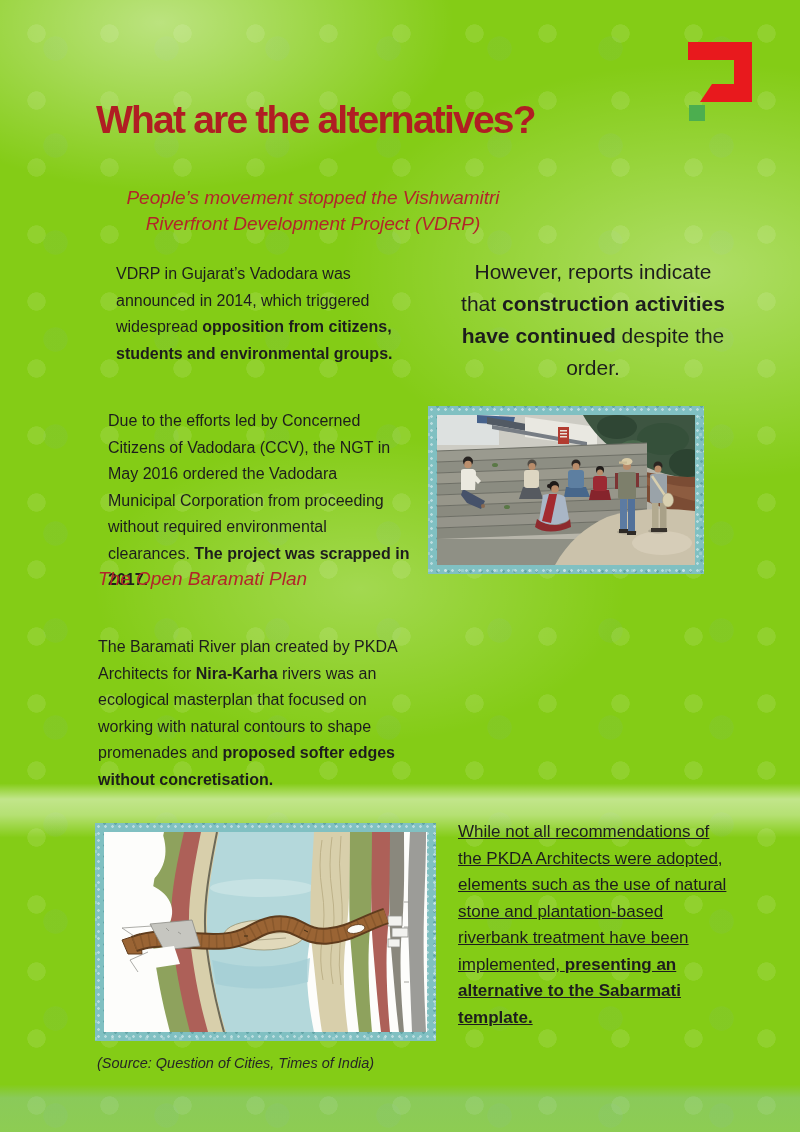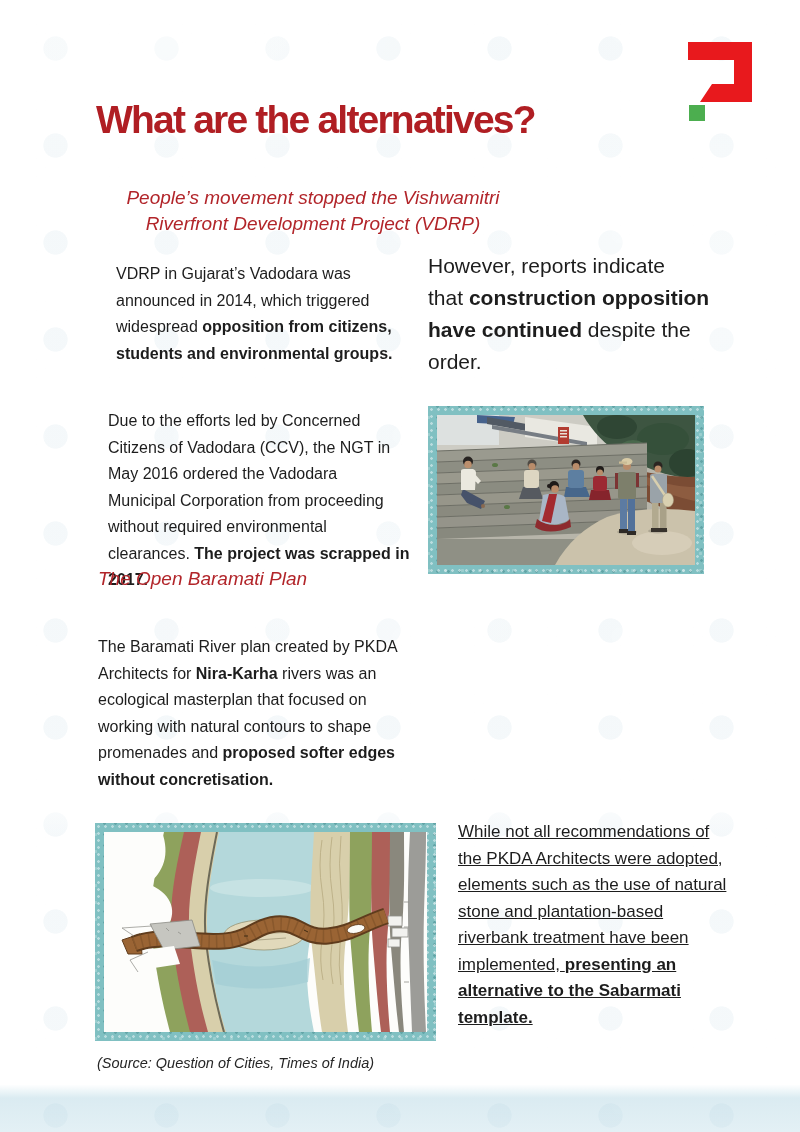--- a/index.html
+++ b/index.html
@@ -1,17 +1,17 @@
 <!DOCTYPE html>
 <html><head>
 <meta charset="utf-8">
 <style>
   html,body{margin:0;padding:0;background:#d7e9f0;}
   .page{position:relative;width:800px;height:1132px;margin:0 auto;overflow:hidden;
-        background:#ffffff;font-family:"Liberation Sans",sans-serif;color:#1d1d1d;}
+        background:#84cc16;font-family:"Liberation Sans",sans-serif;color:#1d1d1d;}
   .tex{position:absolute;inset:0;pointer-events:none;z-index:0;
     background:
       radial-gradient(420px 240px at 20% 2%, rgba(255,255,255,.45), rgba(255,255,255,0) 70%),
       radial-gradient(520px 300px at 88% 24%, rgba(255,255,255,.35), rgba(255,255,255,0) 70%),
       radial-gradient(380px 220px at 45% 52%, rgba(255,255,255,.25), rgba(255,255,255,0) 70%),
       linear-gradient(180deg, rgba(255,255,255,0) 69.2%, rgba(255,255,255,.5) 70.6%, rgba(255,255,255,.4) 72%, rgba(255,255,255,0) 74%),
       linear-gradient(180deg, rgba(173,213,228,0) 95.8%, rgba(150,198,216,.35) 97%, rgba(163,206,222,.3) 100%),
       radial-gradient(circle, rgba(255,255,255,.10) 18%, rgba(255,255,255,0) 19%),
       radial-gradient(circle, rgba(120,170,195,.08) 16%, rgba(255,255,255,0) 17%);
     background-size:auto,auto,auto,auto,auto,73px 67px,111px 97px;}
@@ -53,22 +53,22 @@
 students and environmental groups.</b></p>
 
   <p class="body abs" style="left:108px;top:380px;width:345px;margin-top:28px;"><span>Due to the efforts led by Concerned
 Citizens of Vadodara (CCV), the NGT in
 May 2016 ordered the Vadodara
 Municipal Corporation from proceeding
 without required environmental
 clearances. </span><b>The project was scrapped in
 2017.</b></p>
 
-  <p class="callout1 abs" style="left:428px;top:250px;width:330px;"><span>However, reports indicate
-that </span><b>construction opposition
+  <p class="callout1 abs" style="left:428px;top:256px;width:330px;text-align:center;"><span>However, reports indicate
+that </span><b>construction activities
 have continued</b><span> despite the
 order.</span></p>
 
   <figure class="frame abs" style="left:428px;top:406px;width:276px;height:168px;margin:0;">
     <svg viewBox="0 0 258 150" preserveAspectRatio="none">
       <rect width="258" height="150" fill="#b7b5aa"></rect>
       <g>
         <rect width="258" height="36" fill="#cdccc4"></rect>
         <rect x="0" y="0" width="62" height="30" fill="#dde1e0"></rect>
         <polygon points="40,0 78,2 76,10 40,8" fill="#46628c"></polygon>

